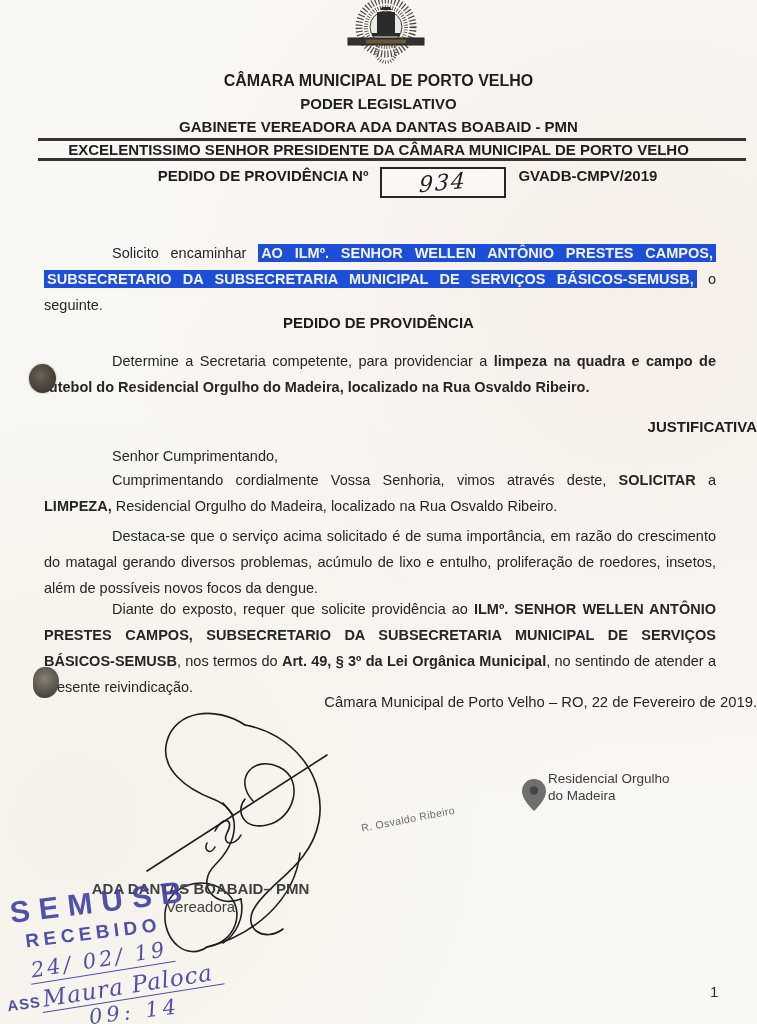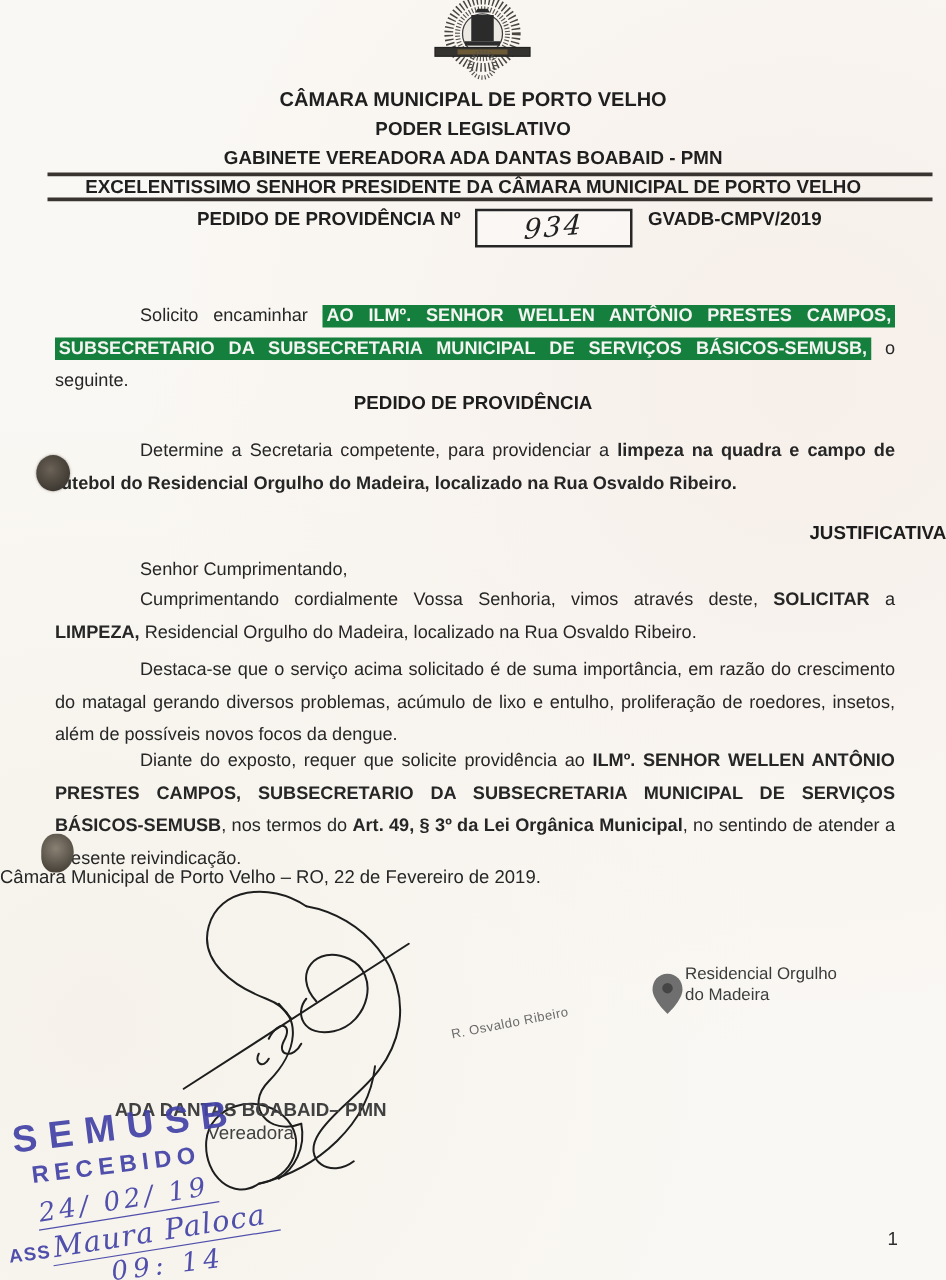--- a/index.html
+++ b/index.html
@@ -6,31 +6,31 @@
   body{
     width:757px;height:1024px;overflow:hidden;position:relative;
     background:
       radial-gradient(circle at 85% 30%, rgba(240,222,214,.35), rgba(0,0,0,0) 55%),
       radial-gradient(circle at 10% 80%, rgba(235,228,212,.30), rgba(0,0,0,0) 50%),
       #faf8f4;
     font-family:"Liberation Sans", sans-serif;
     color:#2a2a2a;
   }
   .abs{position:absolute;}
-  .center{text-align:left;}
+  .center{text-align:right;}
   .bold{font-weight:bold;}
   .hdr{left:0;width:757px;text-align:center;color:#1f1f1f;font-weight:bold;}
   .rule{left:38px;width:708px;height:2.5px;background:#39342f;}
   .body-par{
     left:44px;width:672px;font-size:14.5px;line-height:26px;
     text-align:justify;text-indent:68px;color:#262626;
   }
   .noindent{text-indent:0;}
   .hl{
-    background:#15803d;color:#f4f4f2;font-weight:bold;
+    background:#1d4ed8;color:#f4f4f2;font-weight:bold;
     padding:1px 3px;
     -webkit-box-decoration-break:clone;box-decoration-break:clone;
   }
   .section-title{left:0;width:757px;text-align:center;font-weight:bold;font-size:15px;color:#1d1d1d;}
   .numrow{left:0;width:757px;display:flex;justify-content:center;align-items:flex-start;gap:12px;margin-left:29px;}
   .numrow .lbl{font-weight:bold;font-size:15px;color:#1e1e1e;}
   .numbox{
     width:122px;height:27px;border:2px solid #262626;display:flex;
     align-items:center;justify-content:center;background:rgba(255,255,255,.35);
   }

